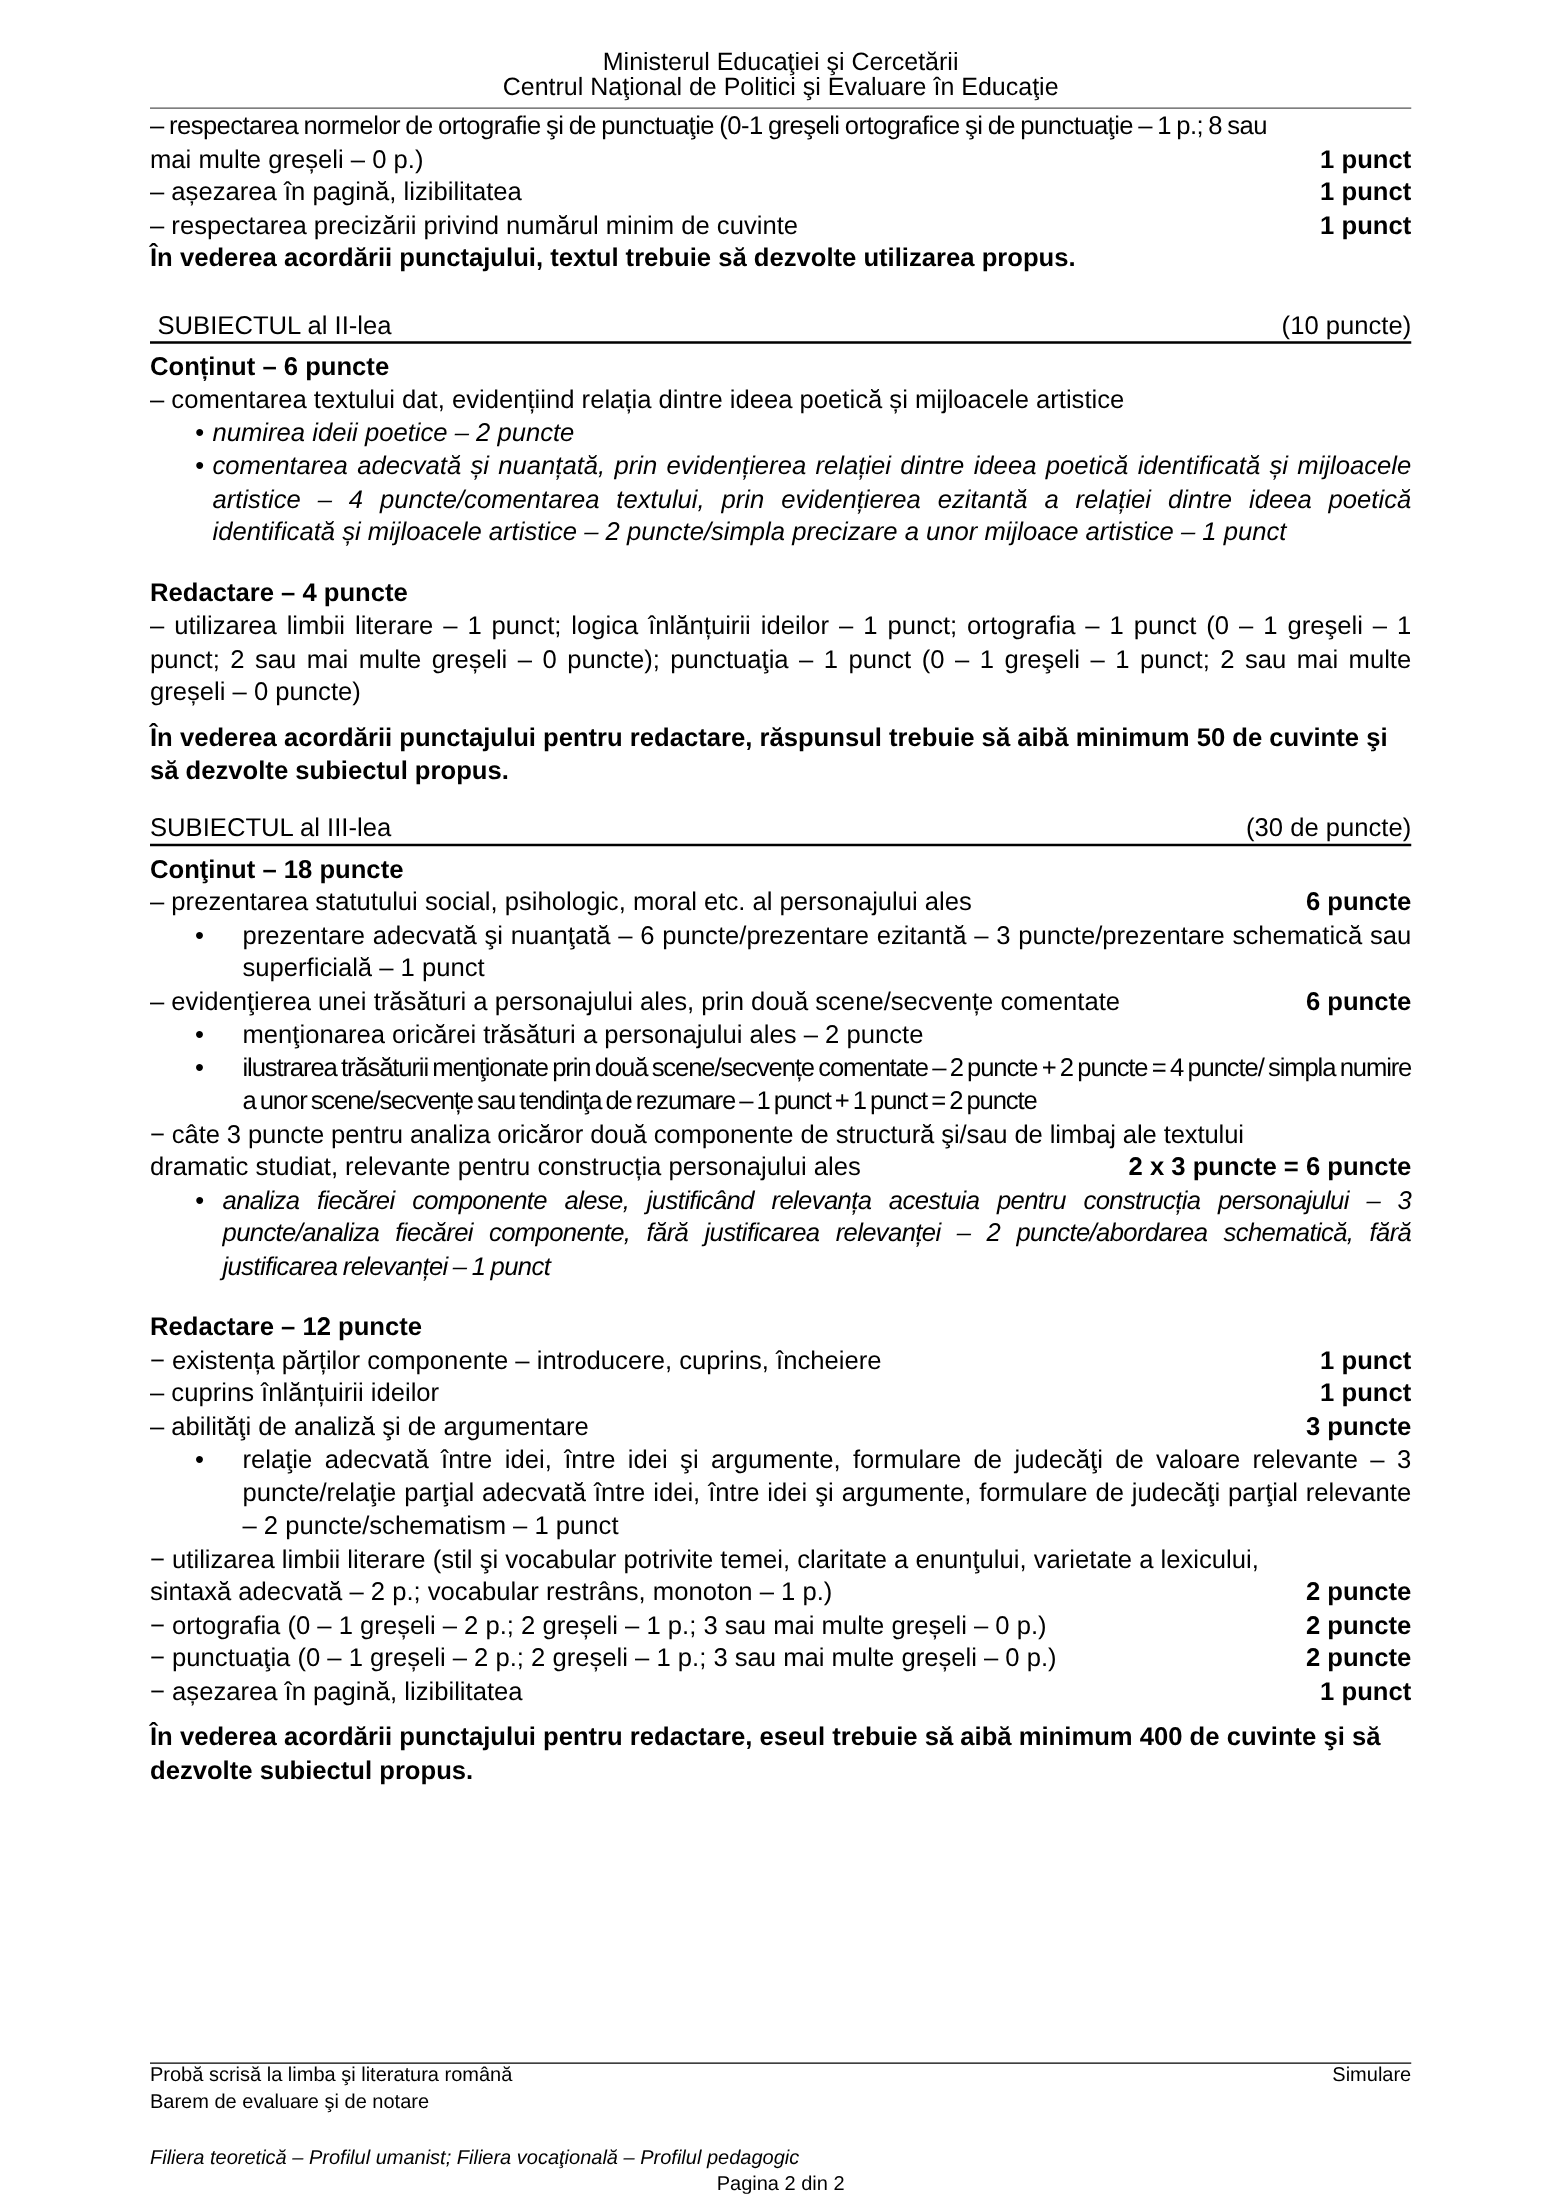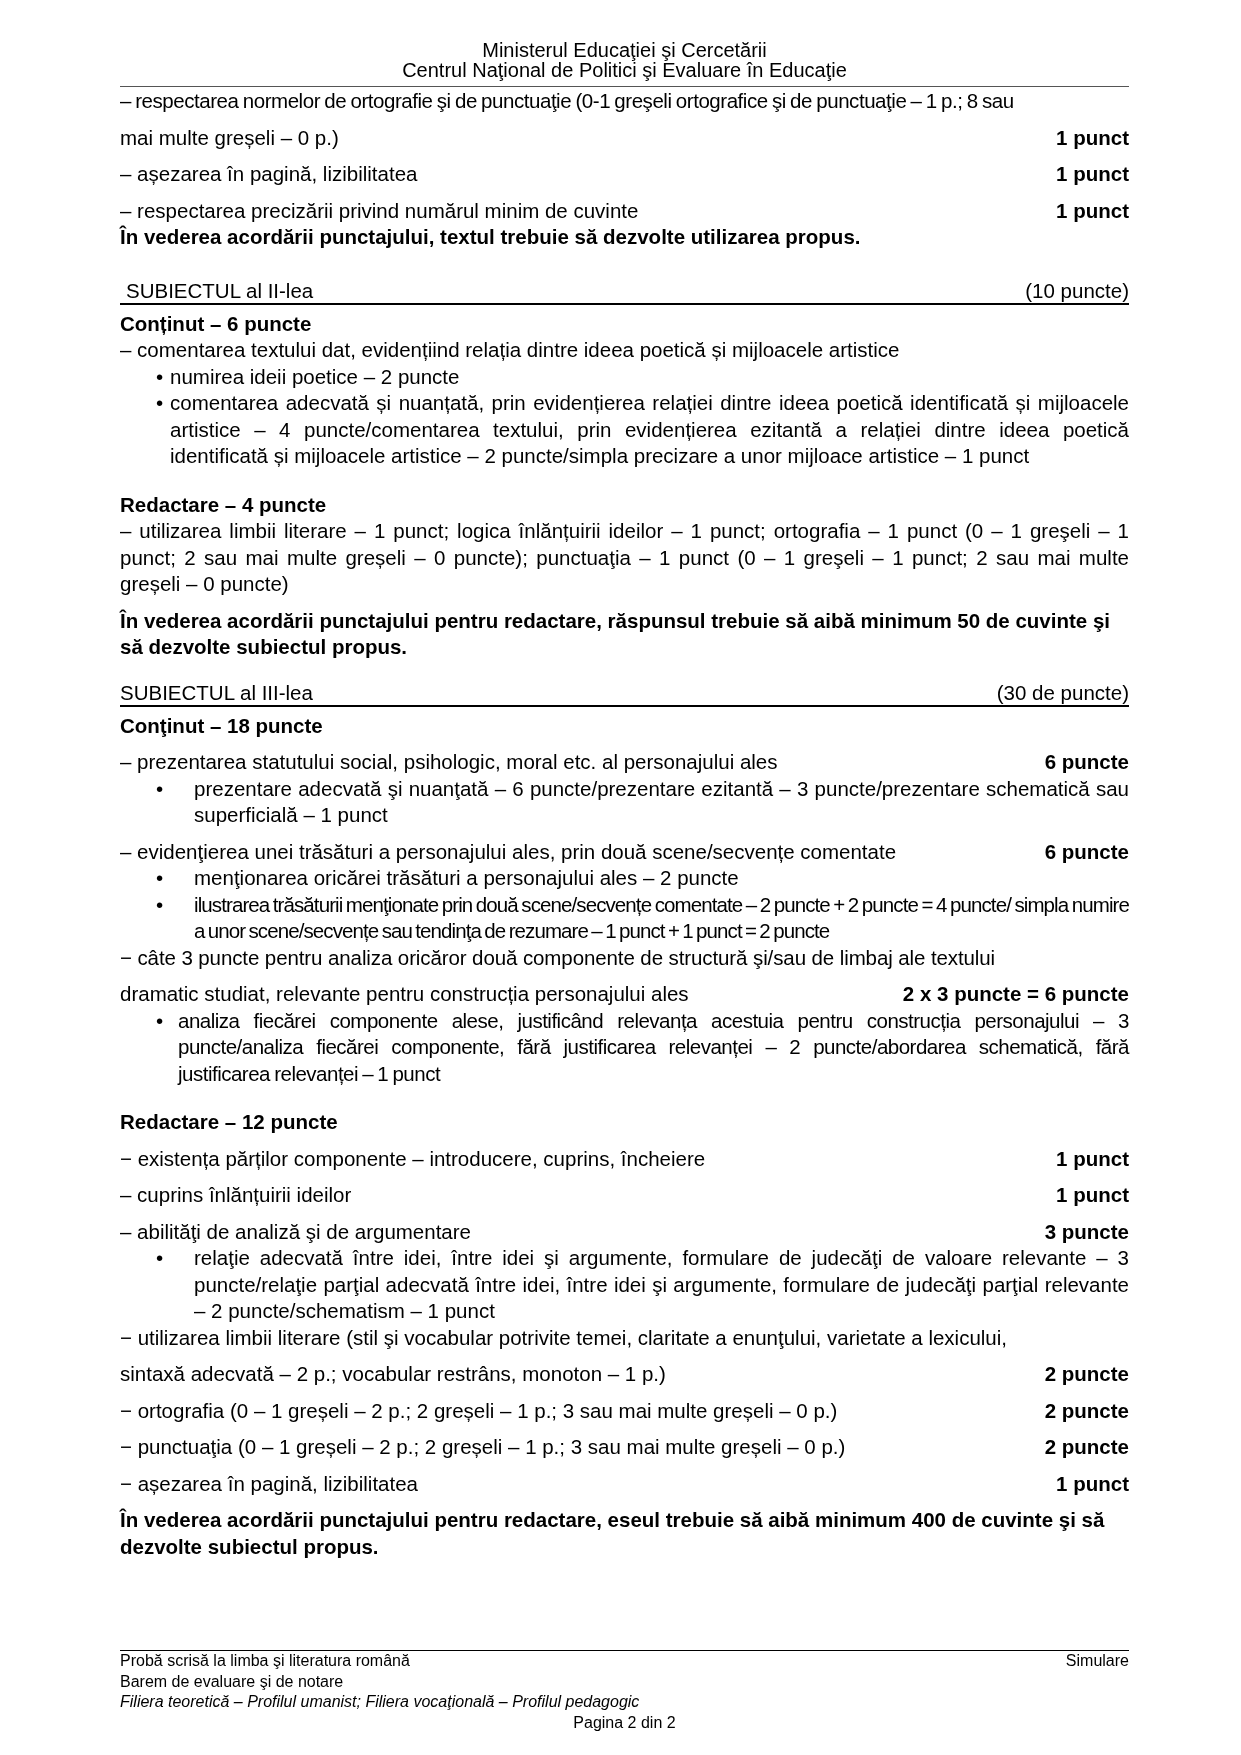--- a/index.html
+++ b/index.html
@@ -13,51 +13,51 @@
     }
     .header-rule {
       position: absolute; left: 120px; top: 86px; width: 1009px; height: 0;
       border-top: 1.5px solid #555;
     }
     .content {
       position: absolute; left: 120px; top: 88px; width: 1009px;
       font-size: 20.5px; line-height: 26.5px;
     }
     .row { display: flex; justify-content: space-between; align-items: baseline; }
-    .row .txt { flex: 1 1 auto; margin-top: 10px; }
+    .row .txt { flex: 1 1 auto; }
     .row .pts { font-weight: bold; white-space: nowrap; margin-left: 16px; }
     .bold { font-weight: bold; }
     .just { text-align: justify; }
     .sec-head {
       display: flex; justify-content: space-between; font-weight: normal;
       border-bottom: 2px solid #000; line-height: 24px; padding-bottom: 0;
     }
     .sec-head .title { padding-left: 6px; }
     .bul {
-      position: relative; padding-left: 38px; text-align: justify;
+      position: relative; padding-left: 38px; text-align: justify; font-style: italic;
     }
     .bul::before {
       content: "\2022"; position: absolute; left: 36px; top: 0;
     }
     .bul2 { position: relative; padding-left: 74px; text-align: justify; }
     .bul2 .dot { position: absolute; left: 36px; top: 0; }
     .narrow { letter-spacing: -0.6px; word-spacing: -1px; }
     .gap-s { height: 26px; }
     .gap-m { height: 28px; }
     .gap-xs { height: 10px; }
     .footer-rule {
       position: absolute; left: 120px; top: 1650px; width: 1009px;
       border-top: 1.2px solid #000;
     }
     .footer {
       position: absolute; left: 120px; top: 1651px; width: 1009px;
       font-size: 16px; line-height: 20.5px;
     }
     .footer .right { position: absolute; right: 0; top: 0; }
-    .footer .italic { font-style: italic; }
+    .footer .italic { font-style: italic; margin-top: 25px; }
     .footer .center { text-align: center; }
   </style>
 </head>
 <body>
 
 <div class="page-header">
   <div>Ministerul Educaţiei şi Cercetării</div>
   <div>Centrul Naţional de Politici şi Evaluare în Educaţie</div>
 </div>
 <div class="header-rule"></div>

